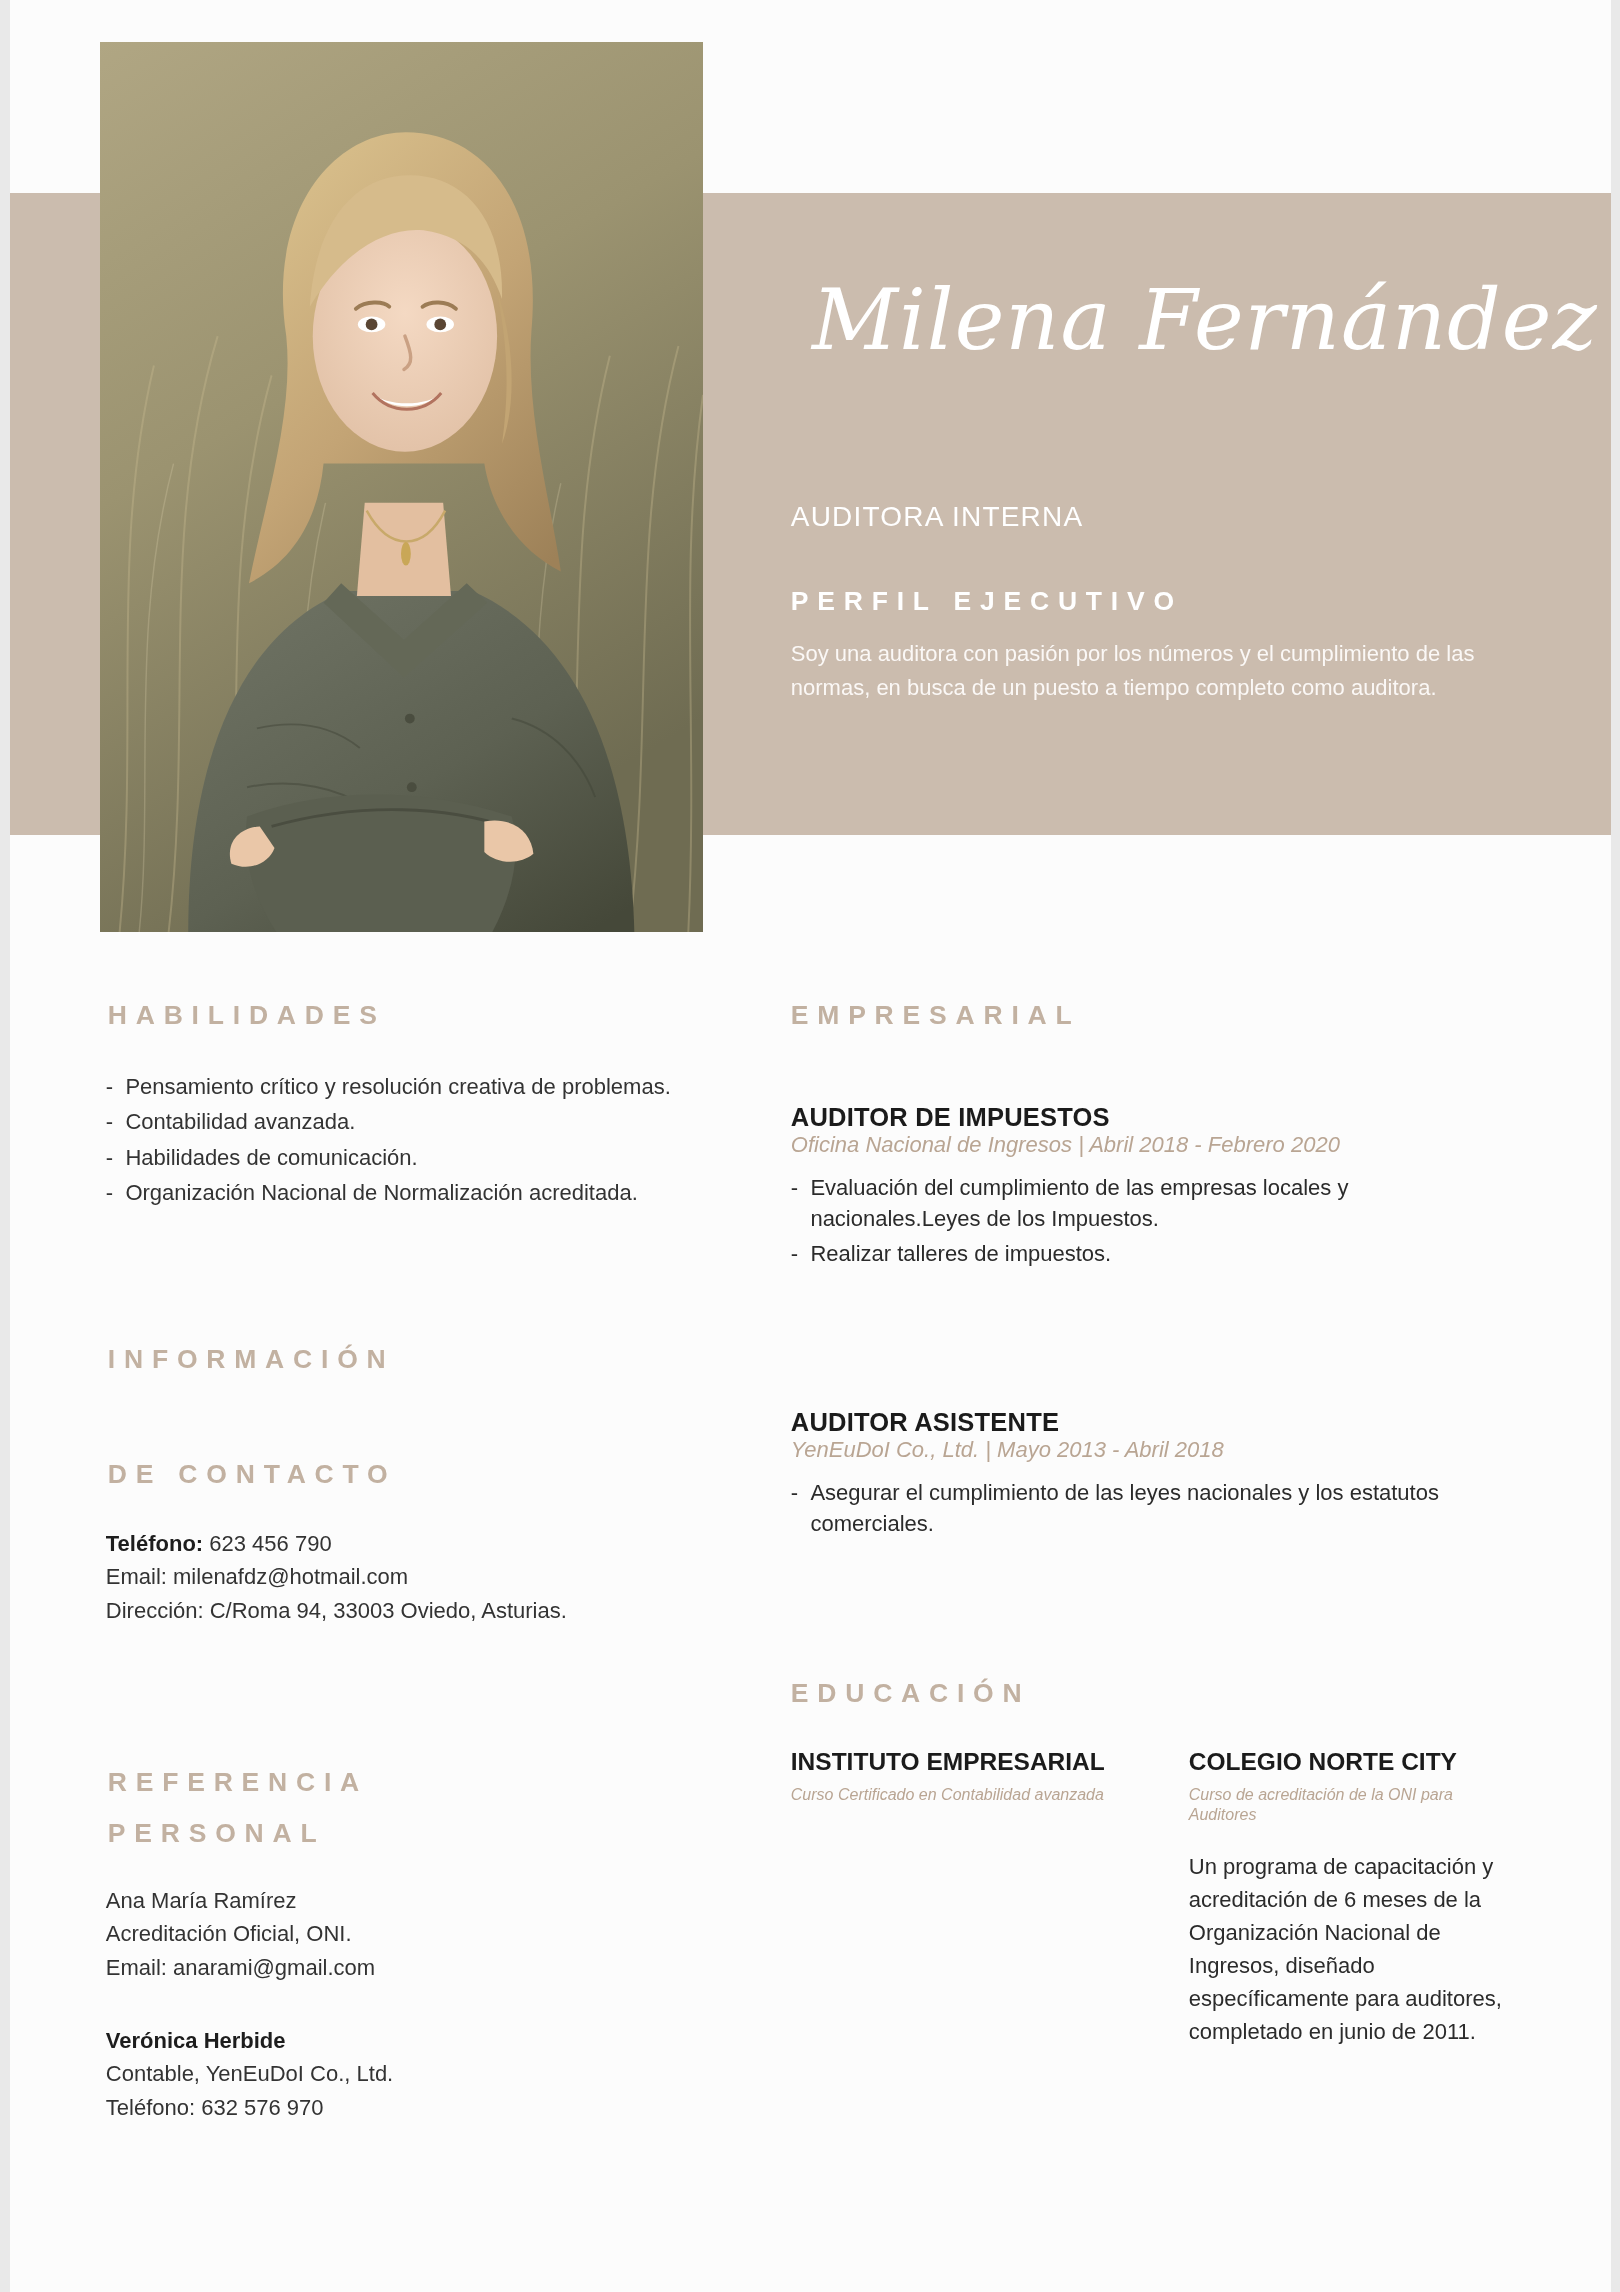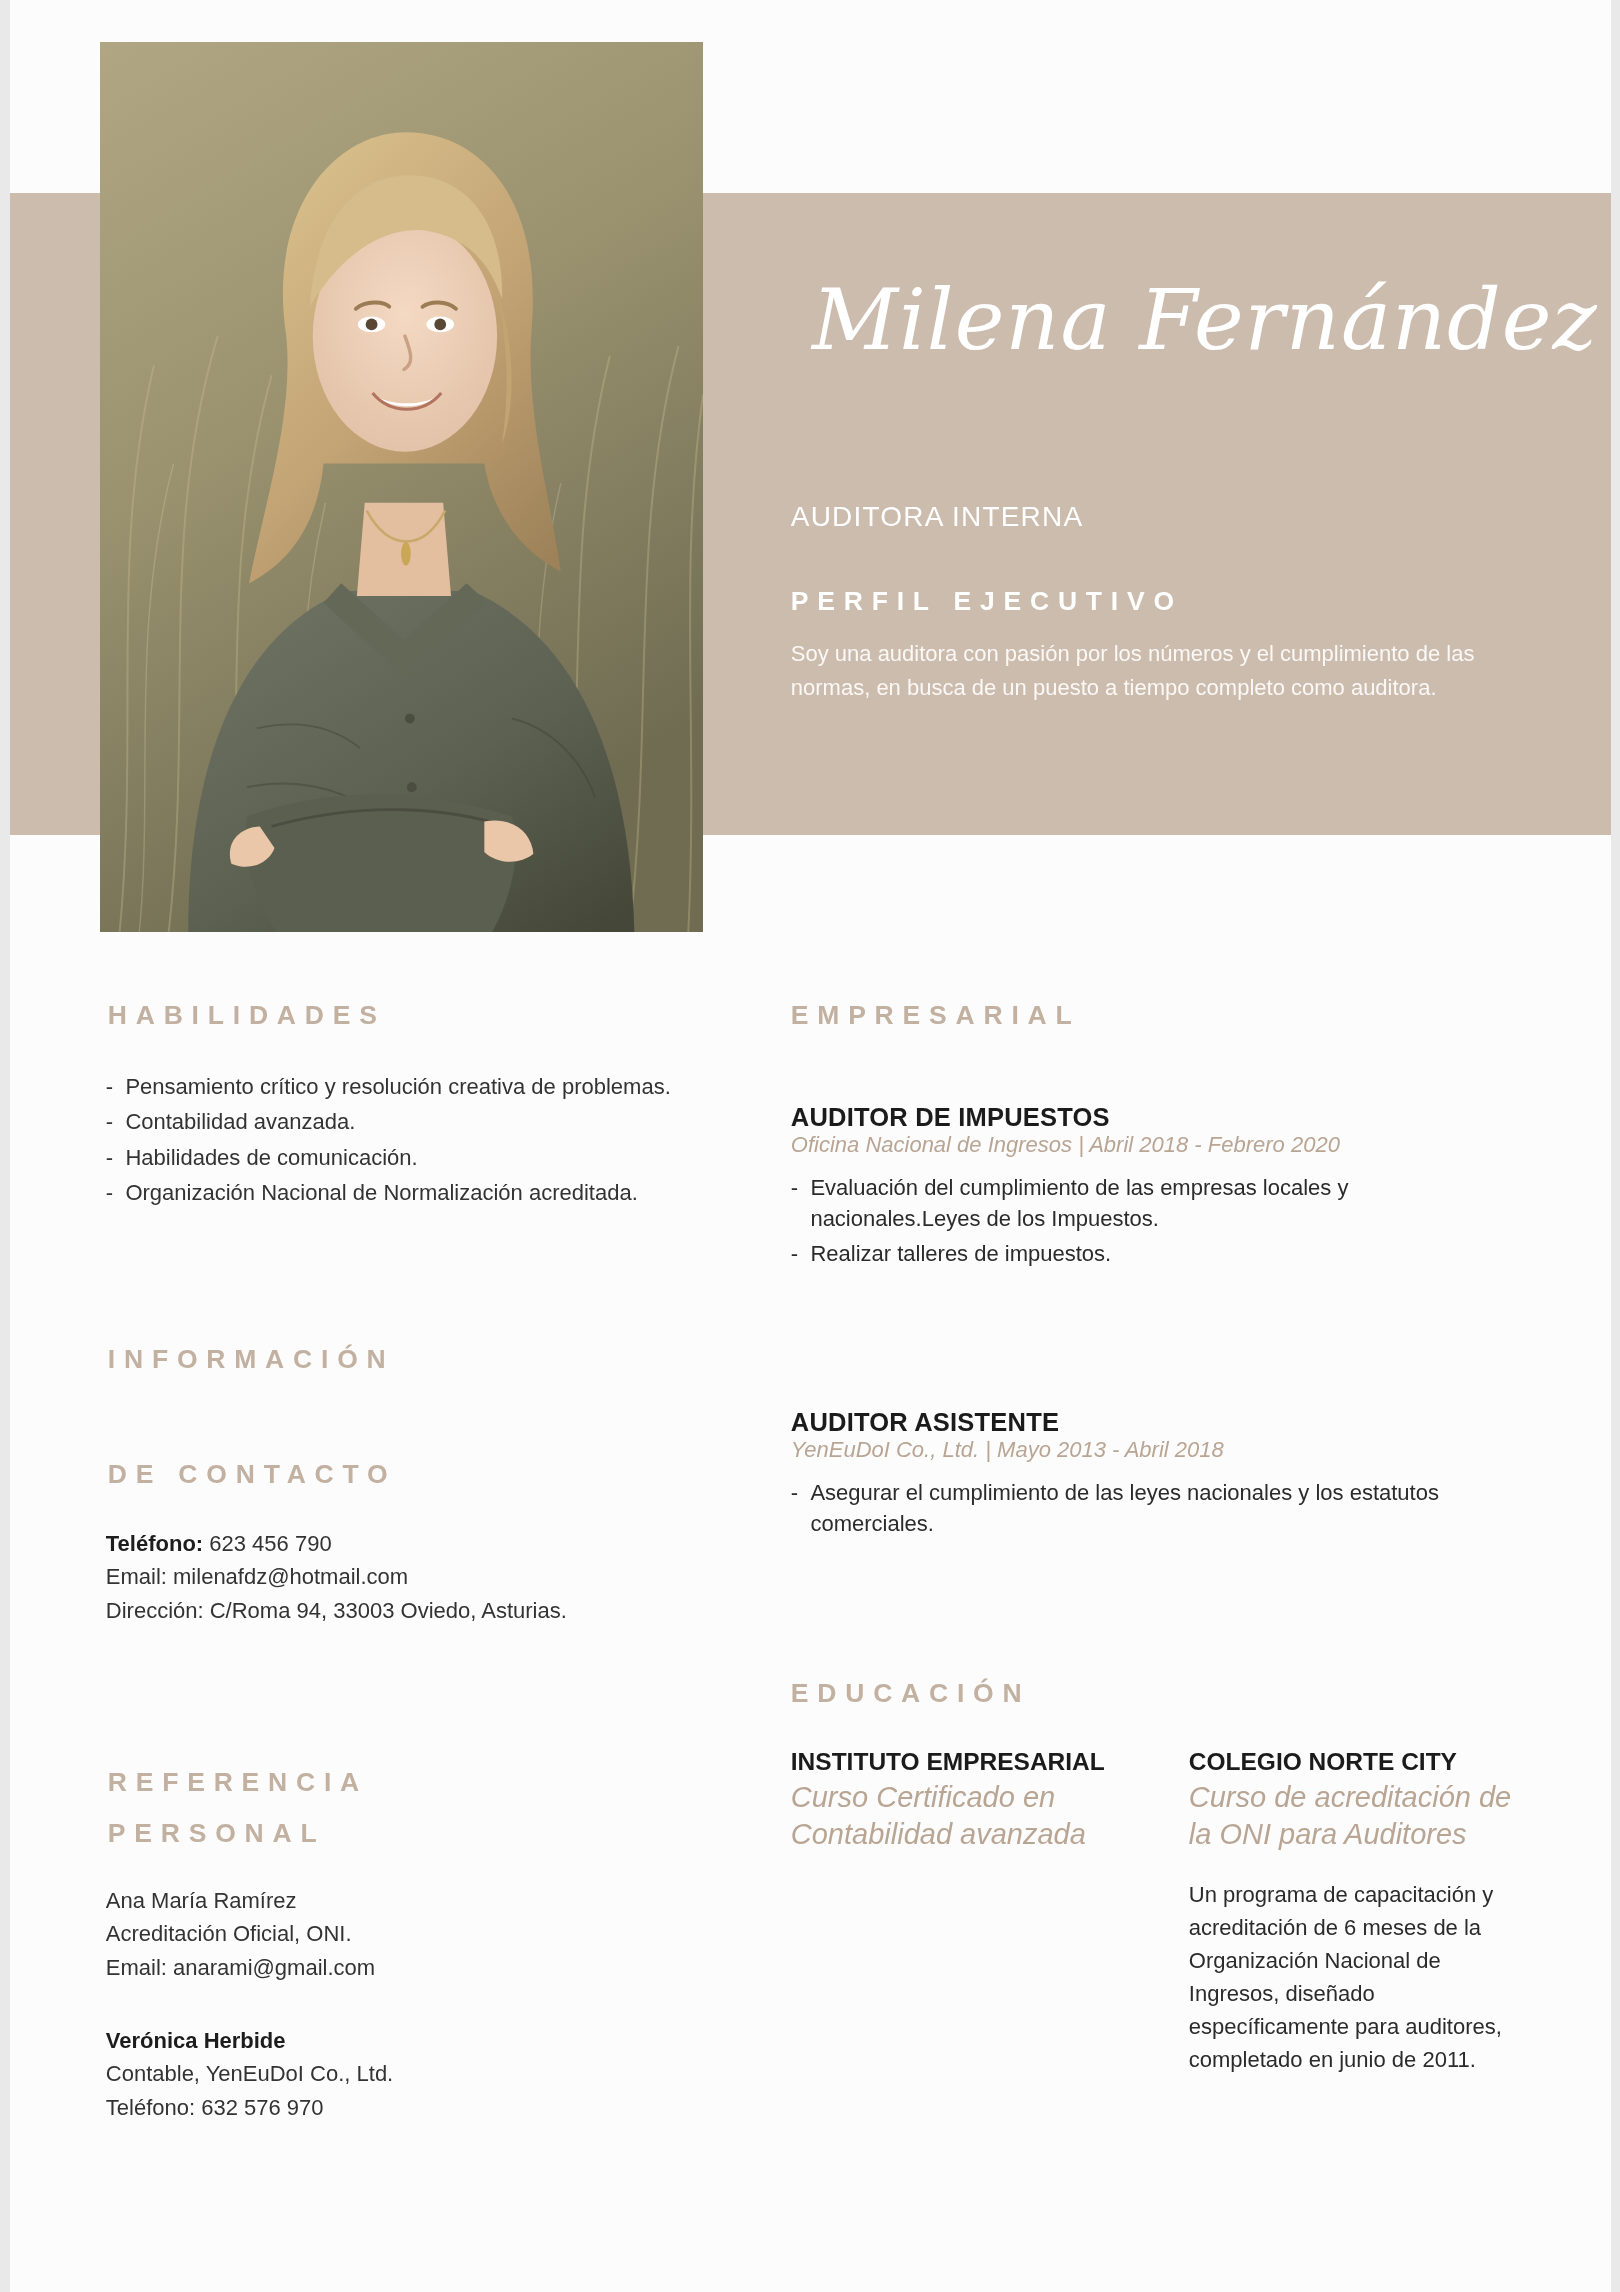--- a/index.html
+++ b/index.html
@@ -172,25 +172,25 @@
     left: 0; top: 0;
   }
 
   .edu-title {
     font-size: 24.5px;
     font-weight: bold;
     color: #1b1b1b;
     line-height: 1.25;
   }
   .edu-sub {
-    font-size: 29px;
+    font-size: 16px;
     font-style: italic;
     color: #b9a593;
     line-height: 1.3;
-    margin-top: 1px;
+    margin-top: 7px;
   }
   .edu-body {
     font-size: 22px;
     line-height: 1.5;
     color: #2b2b2b;
     margin-top: 23.5px;
   }
 
   .lbl-bold { font-weight: bold; color: #1d1d1d; }
 </style>

